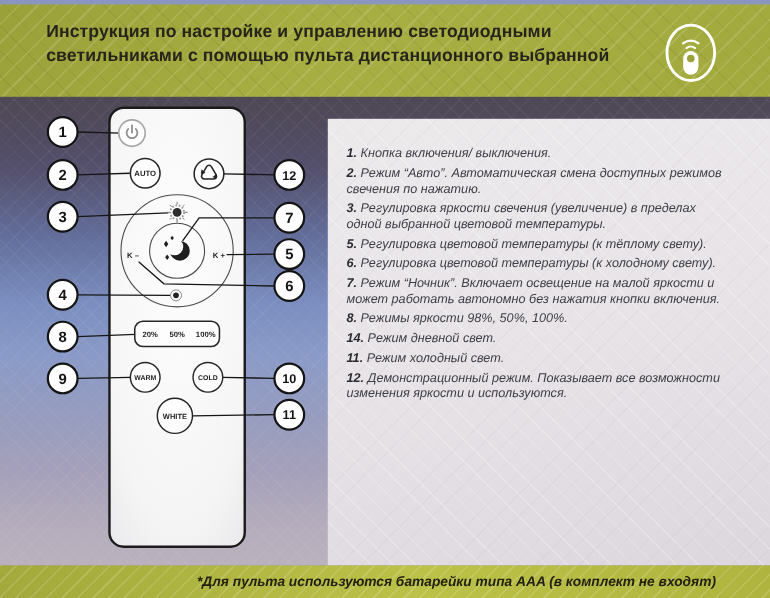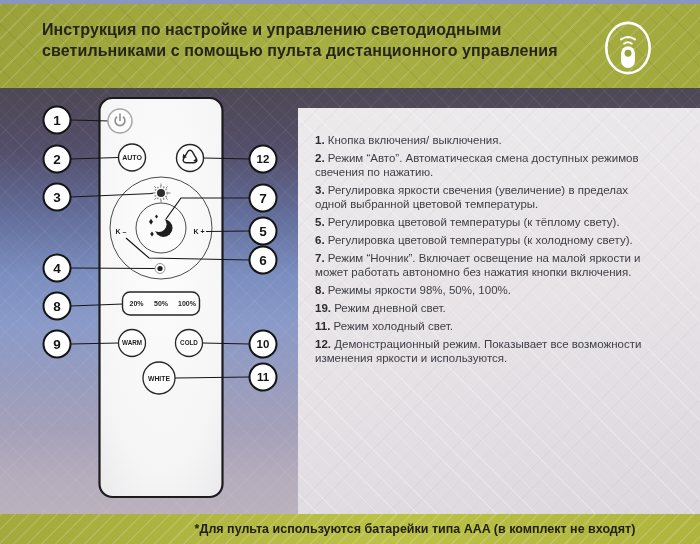--- a/index.html
+++ b/index.html
@@ -22,46 +22,46 @@
       repeating-linear-gradient(45deg, rgba(255,255,255,0.045) 0 1px, transparent 1px 11px),
       repeating-linear-gradient(135deg, rgba(255,255,255,0.045) 0 1px, transparent 1px 11px),
       linear-gradient(180deg,#4e4754 0%,#544f6b 15%,#636e9b 30%,#7b8ebf 44%,#8a9ac8 55%,#959cbf 67%,#a5a0ba 80%,#b5adbc 92%,#bab1bd 100%);}
   .illustration{position:absolute;left:0;top:0;width:298px;height:426px;}
 
   .panel{position:absolute;left:298px;top:20px;width:402px;height:406px;box-sizing:border-box;
     padding:25px 40px 0 17px;
     background:
       repeating-linear-gradient(45deg, rgba(255,255,255,0.25) 0 1px, transparent 1px 14px),
       repeating-linear-gradient(135deg, rgba(160,150,160,0.07) 0 1px, transparent 1px 14px),
-      linear-gradient(165deg,#edeaec 0%,#e7e3e7 50%,#dcd7dd 100%);}
+      linear-gradient(165deg,#edeaec 0%,#e7e3e7 50%,#dcd7dd 100%); font-style: italic;}
   .panel p{margin:0 0 4px 0;font-size:11.5px;line-height:14px;color:#3e3e46;}
   .panel p b{color:#2b2b31;}
 
   
   .footer{position:absolute;left:0;top:514px;width:700px;height:30px;
     display:flex;align-items:center;box-sizing:border-box;padding-left:130px;
     background:
       repeating-linear-gradient(135deg, rgba(255,255,255,0.15) 0 1.5px, transparent 1.5px 10px),
-      linear-gradient(90deg,#a3a93b 0%,#bcc247 55%,#aeb43d 100%);}
+      linear-gradient(90deg,#a3a93b 0%,#bcc247 55%,#aeb43d 100%); font-style: italic;}
   .footer span{flex:1;text-align:center;font-size:12.5px;font-weight:bold;color:#222110;}
 
   
   text{font-family:"Liberation Sans",sans-serif;}
   .btn-label{font-weight:bold;fill:#1d1d1d;}
   .callout-num{font-weight:bold;fill:#141414;}
 </style>
 </head>
 <body>
 
 <div class="page">
 
   <div class="header">
     <div class="title">
       <div>Инструкция по настройке и управлению светодиодными</div>
-      <div>светильниками с помощью пульта дистанционного управления</div>
+      <div>светильниками с помощью пульта дистанционного выбранной</div>
     </div>
     <svg class="hdr-icon" viewBox="0 0 60 70">
       <ellipse cx="30" cy="35" rx="25" ry="29" fill="none" stroke="#ffffff" stroke-width="3"></ellipse>
       <path d="M22 25 Q30 19.5 38 25" fill="none" stroke="#ffffff" stroke-width="2.4" stroke-linecap="round"></path>
       <path d="M25.5 30 Q30 26.8 34.5 30" fill="none" stroke="#ffffff" stroke-width="2.2" stroke-linecap="round"></path>
       <rect x="22" y="33" width="16" height="25" rx="8" fill="#ffffff"></rect>
       <circle cx="30" cy="41" r="4" fill="#9aa139"></circle>
     </svg>
   </div>
 
@@ -199,21 +199,21 @@
     </svg>
 
     <section class="panel">
       <p><b>1.</b> <span>Кнопка включения/ выключения.</span></p>
       <p><b>2.</b> <span>Режим “Авто”. Автоматическая смена доступных режимов свечения по нажатию.</span></p>
       <p><b>3.</b> <span>Регулировка яркости свечения (увеличение) в пределах одной выбранной цветовой температуры.</span></p>
       <p><b>5.</b> <span>Регулировка цветовой температуры (к тёплому свету).</span></p>
       <p><b>6.</b> <span>Регулировка цветовой температуры (к холодному свету).</span></p>
       <p><b>7.</b> <span>Режим “Ночник”. Включает освещение на малой яркости и может работать автономно без нажатия кнопки включения.</span></p>
       <p><b>8.</b> <span>Режимы яркости 98%, 50%, 100%.</span></p>
-      <p><b>19.</b> <span>Режим дневной свет.</span></p>
+      <p><b>14.</b> <span>Режим дневной свет.</span></p>
       <p><b>11.</b> <span>Режим холодный свет.</span></p>
       <p><b>12.</b> <span>Демонстрационный режим. Показывает все возможности изменения яркости и используются.</span></p>
     </section>
   </div>
 
   <div class="footer">
     <span>*Для пульта используются батарейки типа AAA (в комплект не входят)</span>
   </div>
 
 </div>

